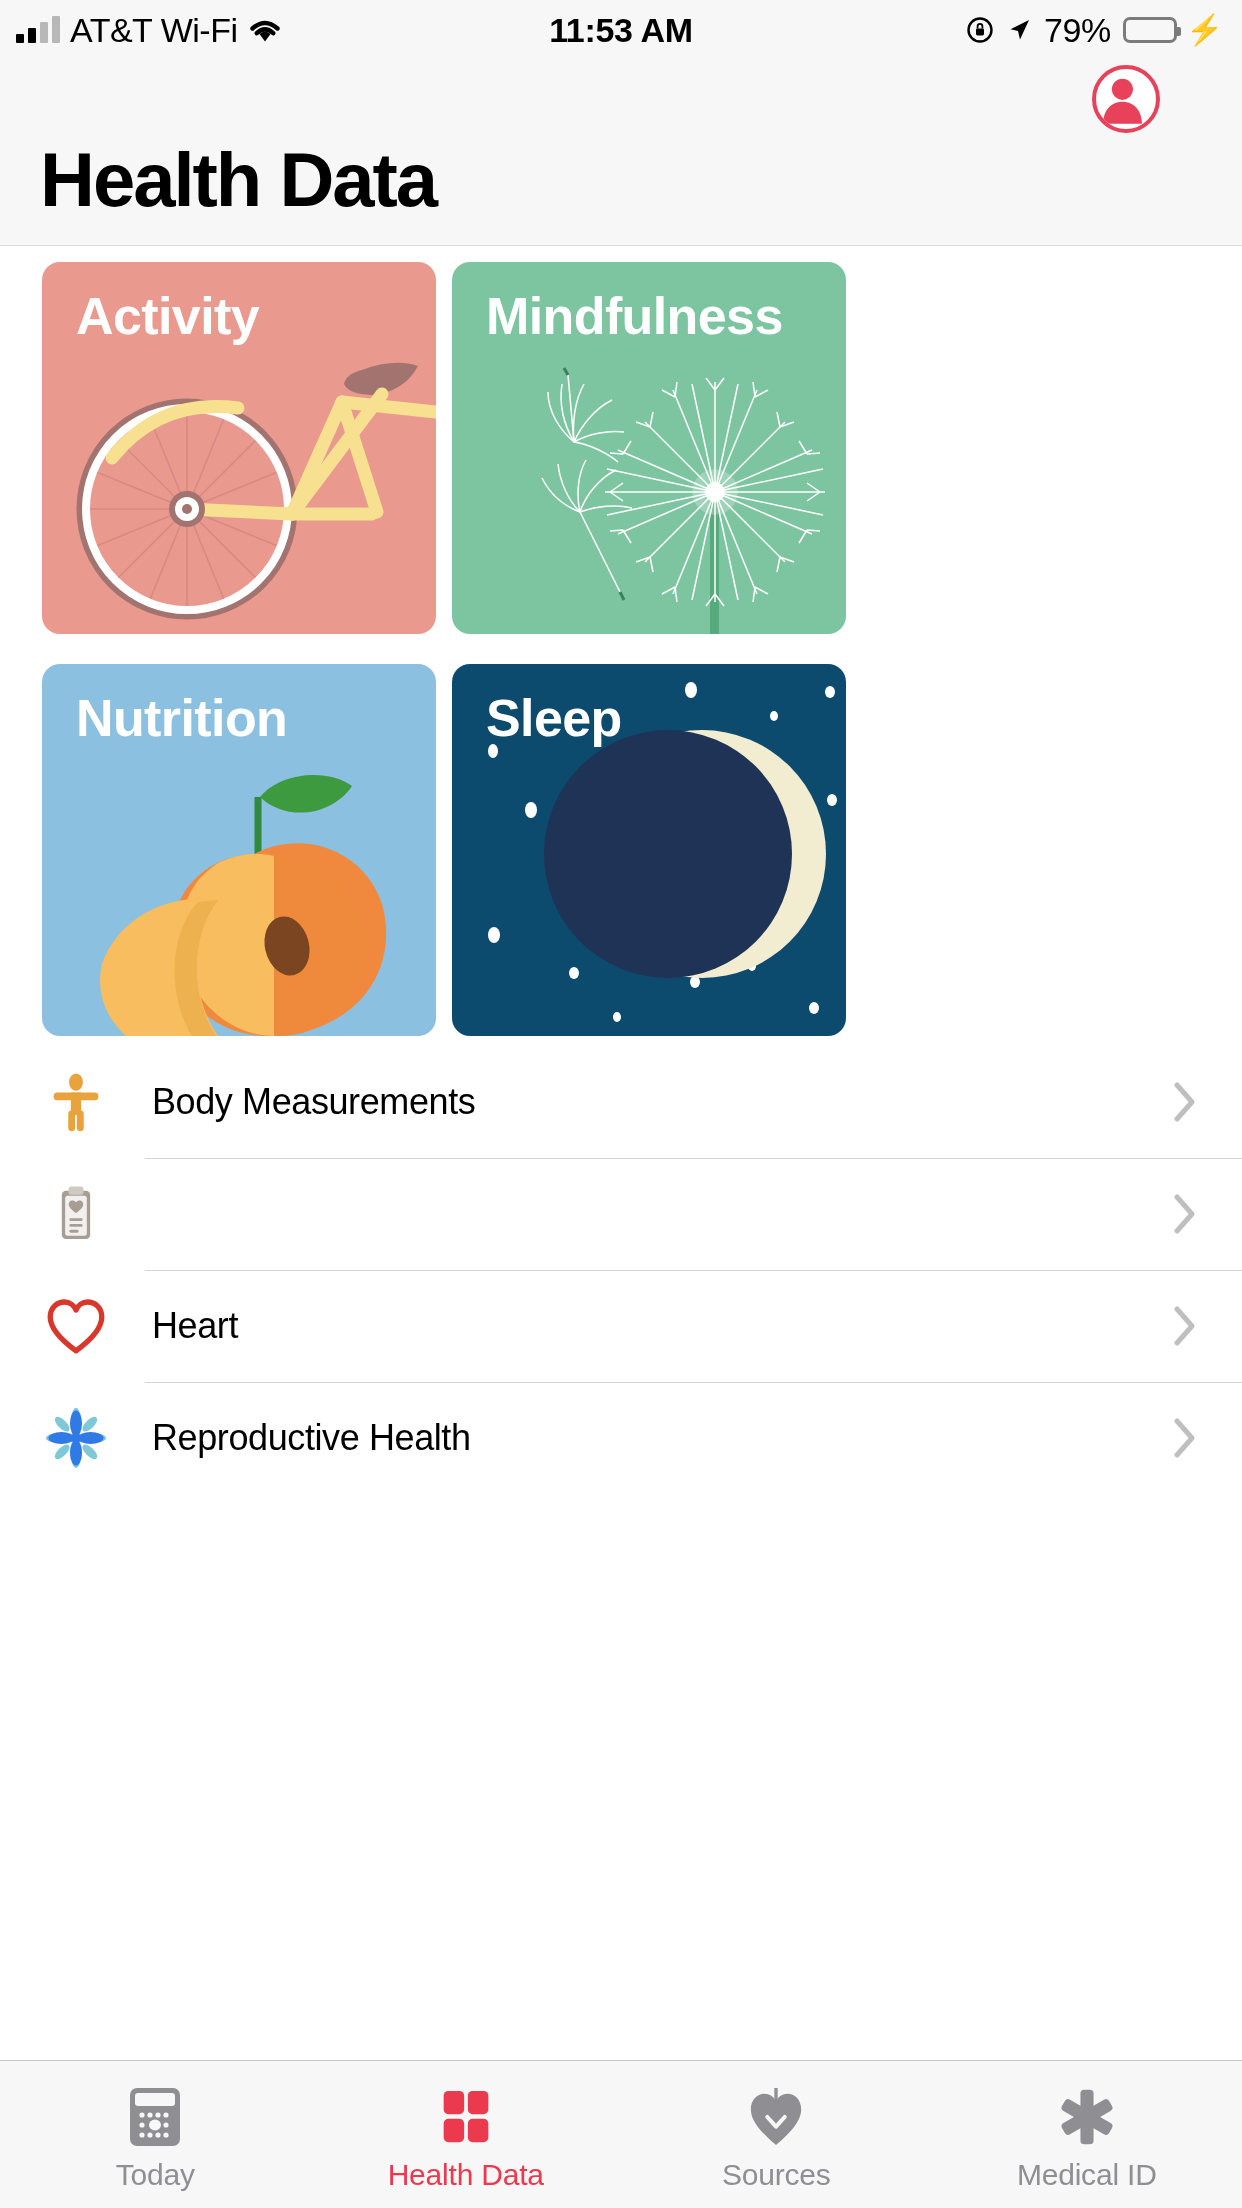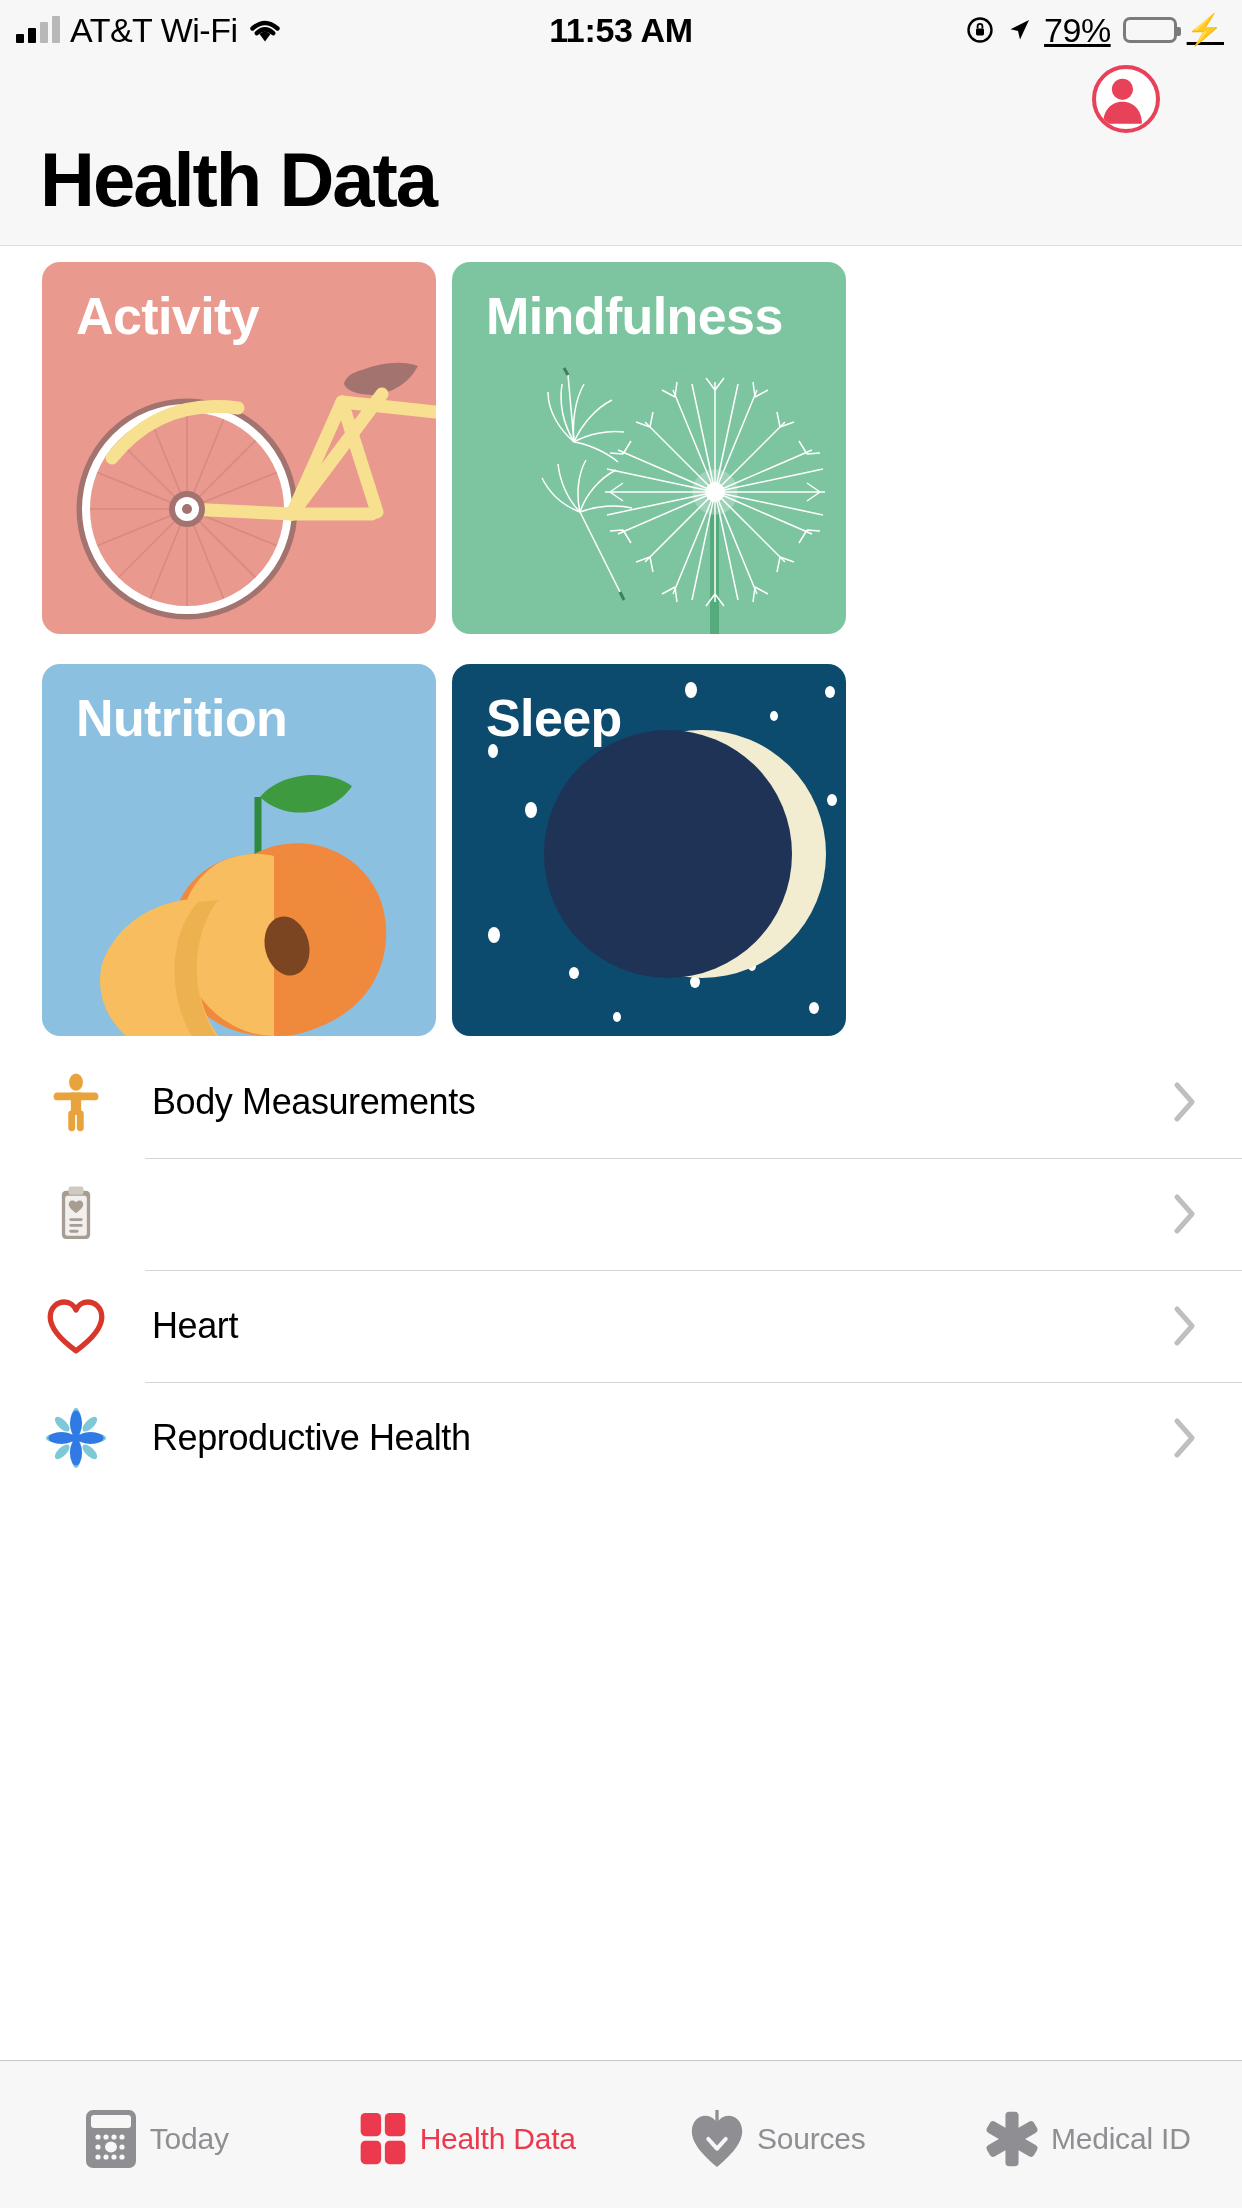--- a/index.html
+++ b/index.html
@@ -25,21 +25,21 @@
   .sb-left {
     position: absolute; left: 16px; top: 0; height: 60px;
     display: flex; align-items: center; gap: 10px;
   }
   .sb-center {
     position: absolute; left: 0; top: 0; width: 1242px; height: 60px;
     display: flex; align-items: center; justify-content: center;
   }
   .sb-right {
     position: absolute; right: 18px; top: 0; height: 60px;
-    display: flex; align-items: center; gap: 12px; text-decoration: underline;
+    display: flex; align-items: center; gap: 12px;
   }
   .sb-text {
     font-size: 34px; font-weight: 500; color: #000;
     letter-spacing: -0.5px; line-height: 1;
   }
   .sb-time { font-size: 34px; font-weight: 600; color: #000; letter-spacing: -0.3px; }
   .bars { display: flex; align-items: flex-end; gap: 4px; height: 26px; }
   .bars i { display: block; width: 8px; background: #000; border-radius: 1px; }
   .bars i:nth-child(1) { height: 9px; }
   .bars i:nth-child(2) { height: 15px; }
@@ -144,21 +144,21 @@
   .tabbar {
     position: absolute; left: 0; bottom: 0;
     width: 1242px; height: 148px;
     background: #f7f7f7;
     border-top: 1px solid #c9c9c9;
     display: flex;
     box-sizing: border-box;
   }
   .tab {
     flex: 1;
-    display: flex; flex-direction: row;
+    display: flex; flex-direction: column;
     align-items: center; justify-content: center;
     gap: 10px;
     padding-top: 8px;
   }
   .tab-icon { height: 62px; display: flex; align-items: center; justify-content: center; }
   .tab-label {
     font-size: 30px; color: #8e8e93; letter-spacing: -0.2px;
   }
   .tab.active .tab-label { color: #eb3a4e; }
 </style>

